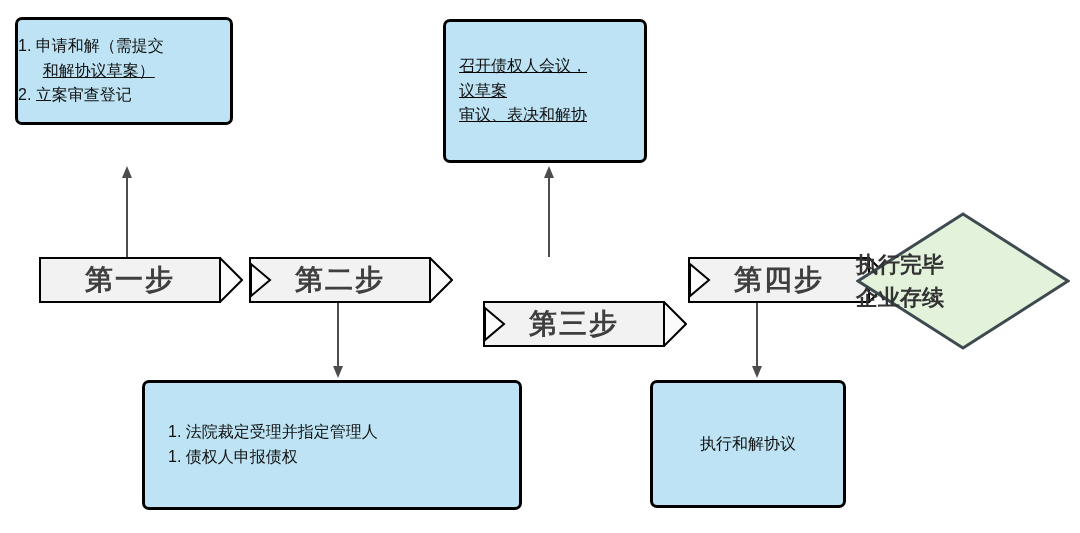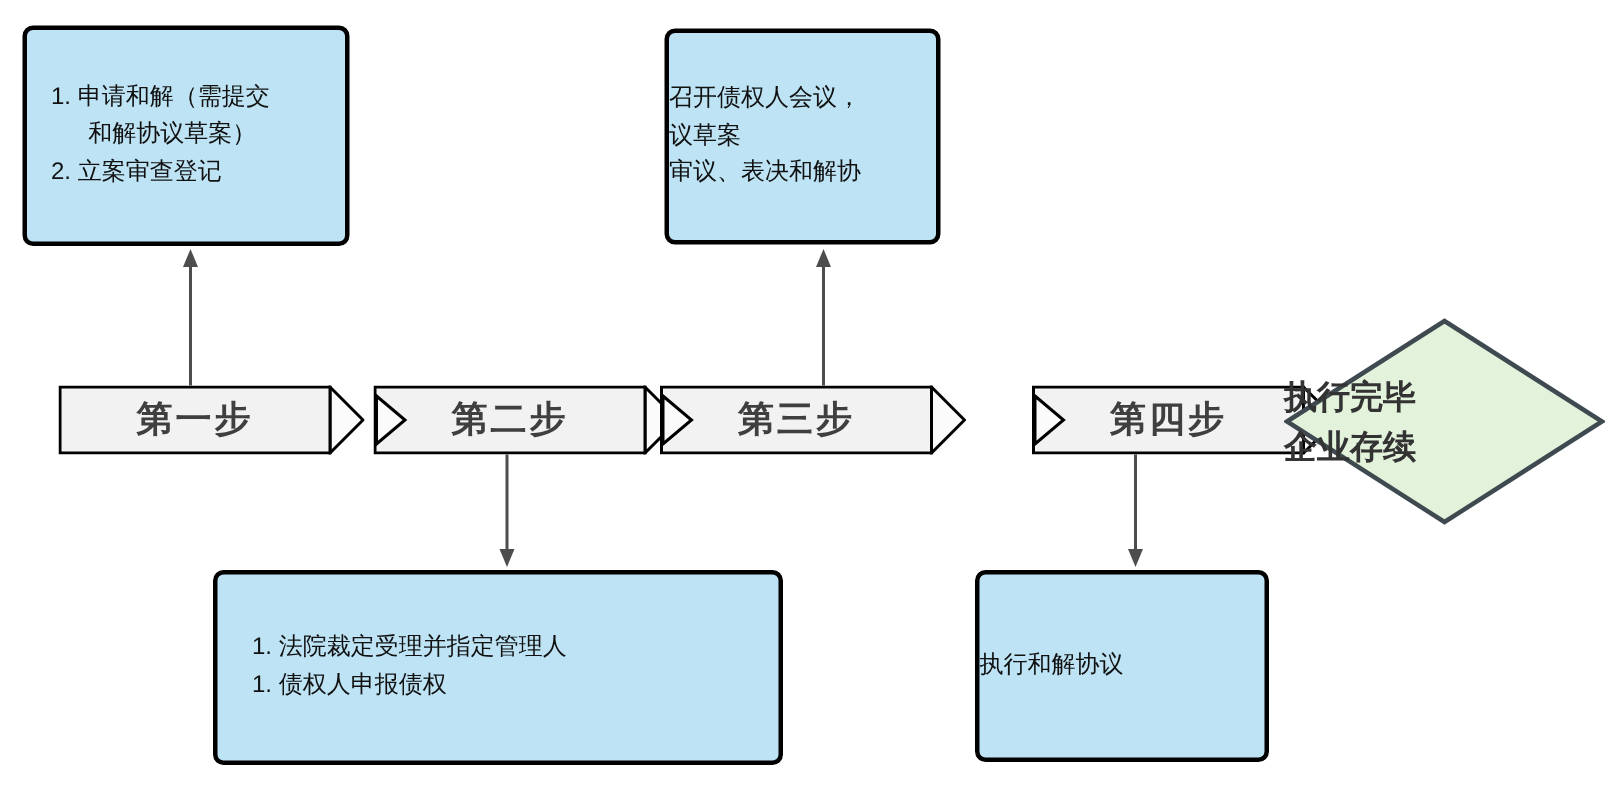--- a/index.html
+++ b/index.html
@@ -12,41 +12,41 @@
   
   .note {
     position:absolute; box-sizing:border-box;
     background:var(--box-fill,#BDE3F4);
     border:3px solid var(--box-border,#000);
     border-radius:7px;
     display:flex; align-items:center;
   }
   .note-text { font-size:16px; color:var(--note-text,#111); line-height:1.55; }
   .note-text .line { display:block; white-space:nowrap; }
-  .note-text .line.indent { padding-left:1.55em; }
-  #note-step1 { left:15px;  top:17px;  width:218px; height:147px; padding-left:16px; }
-  #note-step3 { left:443px; top:19px;  width:184px; height:144px; padding-left:0; }
+  .note-text .line.indent { padding-left:1.55em;text-decoration:underline; }
+  #note-step1 { left:15px;  top:17px;  width:218px; height:108px; }
+  #note-step3 { left:443px; top:19px;  width:204px; height:144px; padding-left:13px;text-decoration:underline; }
   #note-step2 { left:142px; top:380px; width:380px; height:130px; padding-left:23px; }
-  #note-step4 { left:650px; top:380px; width:196px; height:128px; }
+  #note-step4 { left:650px; top:380px; width:196px; height:128px; justify-content:center; }
 
   
   .banner { position:absolute; top:257px; width:204px; height:46px; }
   .banner svg { position:absolute; left:0; top:0; }
   .banner .body  { fill:var(--banner-fill,#F2F2F2); stroke:var(--banner-border,#000); stroke-width:2; }
   .banner .tip   { fill:var(--banner-tip-fill,#FBFBFB); stroke:var(--banner-border,#000); stroke-width:2; }
   .banner .notch { fill:var(--banner-tip-fill,#FBFBFB); stroke:var(--banner-border,#000); stroke-width:2; }
   .banner .label {
     position:absolute; left:0; top:0; width:182px; height:46px;
     text-align:center; line-height:46px;
-    font-size:24px; font-weight:bold; letter-spacing:2px;
+    font-size:28px; font-weight:bold; letter-spacing:2px;
     color:var(--banner-text,#3F3F3F);
   }
   #banner-1 { left:39px; }
   #banner-2 { left:249px;text-decoration:underline; }
-  #banner-3 { left:440px; }
+  #banner-3 { left:483px;margin-top:44px; }
   #banner-4 { left:688px; }
 
   
   .diamond { position:absolute; left:856px; top:212px; width:214px; height:138px; }
   .diamond polygon { fill:var(--diamond-fill,#E2F2DB); stroke:var(--diamond-border,#3E4A50); stroke-width:3; }
   .diamond .label {
     position:absolute; left:0; top:0; width:214px; height:138px;
     display:flex; flex-direction:column; justify-content:center;
     font-size:22px; font-weight:bold; line-height:1.5;
     color:var(--diamond-text,#333);

